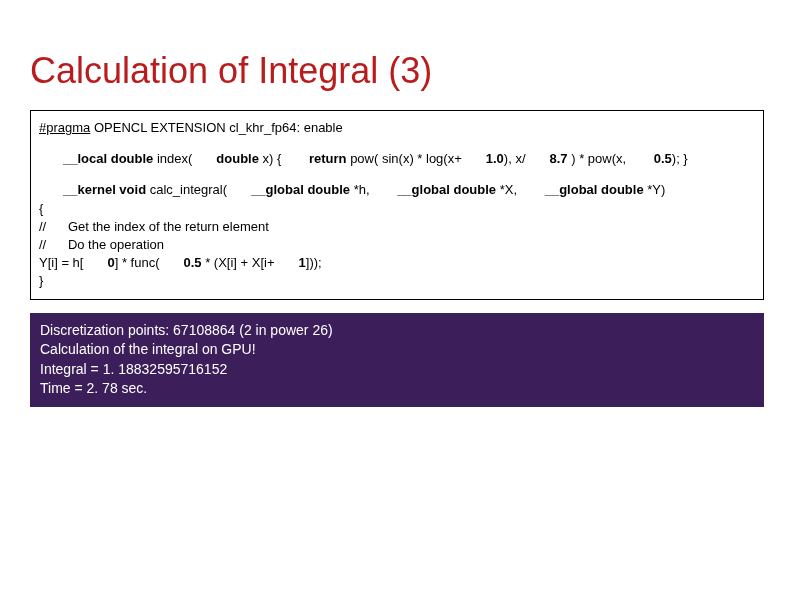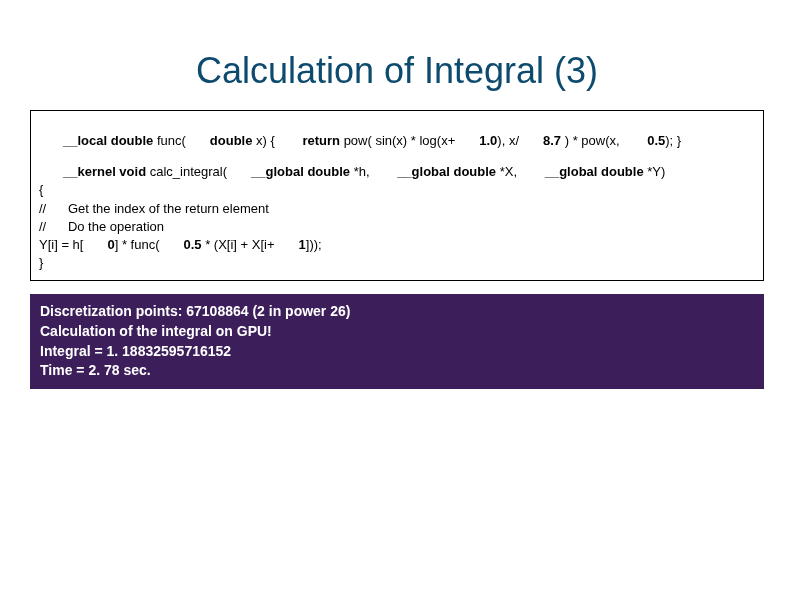--- a/index.html
+++ b/index.html
@@ -4,59 +4,59 @@
 <style>
   * { margin: 0; padding: 0; box-sizing: border-box; }
   body {
     width: 794px;
     height: 595px;
     background: #ffffff;
     font-family: Arial, Helvetica, sans-serif;
     padding: 50px 30px 30px 30px;
   }
   .title {
-    text-align: center;
     font-size: 36px;
     font-weight: normal;
-    color: #0c4a6e;
+    color: #b91c1c;
     margin-bottom: 18px;
     font-family: Arial, sans-serif;
   }
   .code-box {
     border: 1px solid #000;
     padding: 8px 8px;
     font-family: Arial, Helvetica, sans-serif;
     font-size: 13px;
     line-height: 1.4;
     color: #000;
     margin-bottom: 6px;
   }
   .code-box .kw { font-weight: bold; margin-left: 24px; }
   .code-box p { margin: 0; white-space: pre-wrap; }
   .code-box .blank { height: 13px; }
   .output-box {
     background: #3c1e5a;
     color: #ffffff;
     font-family: Arial, Helvetica, sans-serif;
     font-size: 14px;
-    font-weight: bold;
+    font-weight: normal;
     padding: 8px 10px;
     line-height: 1.4;
     margin-top: 13px;
   }
   .output-box p { margin: 0; }
 </style>
 </head>
 <body>
 
 <h1 class="title">Calculation of Integral (3)</h1>
 
 <div class="code-box">
+  <p><span style="text-decoration: underline;">#pragma</span><span> OPENCL EXTENSION cl_khr_fp64: enable</span></p>
   <div class="blank"></div>
-  <p><span class="kw">__local double </span><span>func(</span><span class="kw">double </span><span>x) { </span><span class="kw">return </span><span>pow( sin(x) * log(x+</span><span class="kw">1.0</span><span>), x/</span><span class="kw">8.7 </span><span>) * pow(x, </span><span class="kw">0.5</span><span>); }</span></p>
+  <p><span class="kw">__local double </span><span>index(</span><span class="kw">double </span><span>x) { </span><span class="kw">return </span><span>pow( sin(x) * log(x+</span><span class="kw">1.0</span><span>), x/</span><span class="kw">8.7 </span><span>) * pow(x, </span><span class="kw">0.5</span><span>); }</span></p>
   <div class="blank"></div>
   <p><span class="kw">__kernel void </span><span>calc_integral(</span><span class="kw">__global double </span><span>*h, </span><span class="kw">__global double </span><span>*X, </span><span class="kw">__global double </span><span>*Y)</span></p>
   <p>{</p>
   <p>//      Get the index of the return element</p>
   <p>//      Do the operation</p>
   <p><span>Y[i] = h[</span><span class="kw">0</span><span>] * func(</span><span class="kw">0.5 </span><span>* (X[i] + X[i+</span><span class="kw">1</span><span>]));</span></p>
   <p>}</p>
 </div>
 
 <div class="output-box">

